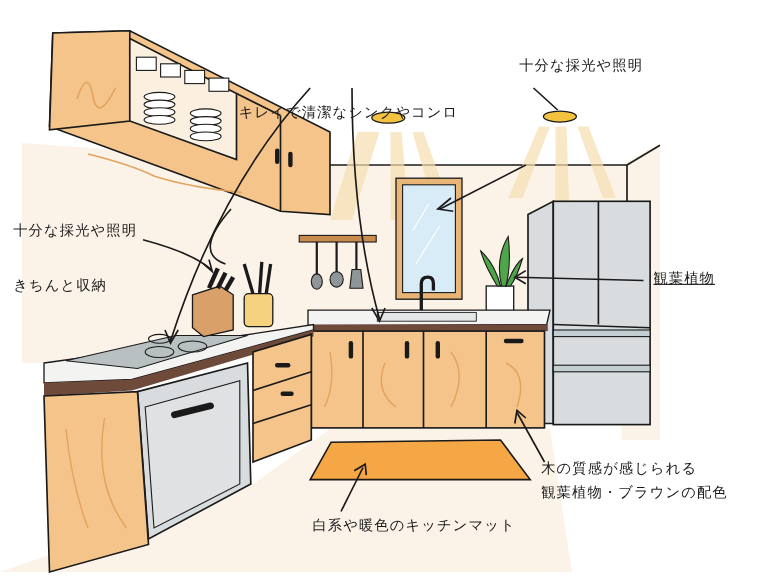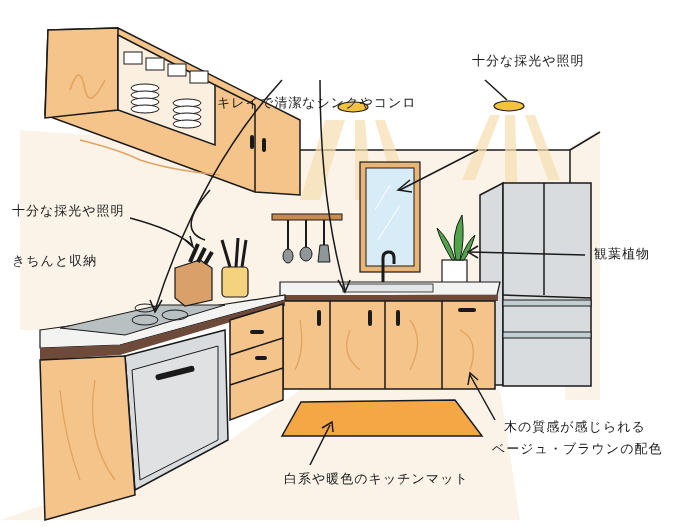--- a/index.html
+++ b/index.html
@@ -164,16 +164,16 @@
       <path d="M468,385 L470,373 L478,380"></path>
     <path d="M310,465 L330,425"></path>
       <path d="M322,428 L332,422 L333,432"></path>
   </g>
 </svg>
 
 <div class="label" style="left:217px;top:51px;margin-top:43px;">キレイで清潔なシンクやコンロ</div>
 <div class="label" style="left:472px;top:52px;">十分な採光や照明</div>
 <div class="label" style="left:12px;top:202px;">十分な採光や照明</div>
 <div class="label" style="left:12px;top:224px;margin-top:28px;">きちんと収納</div>
-<div class="label" style="left:594px;top:245px;">観葉植物</div>
-<div class="label" style="left:492px;top:418px;margin-left:12px;">木の質感が感じられる</div>
-<div class="label" style="left:492px;top:440px;">ベージュ・ブラウンの配色</div>
+<div class="label" style="left:594px;top:245px;text-decoration:underline;">観葉植物</div>
+<div class="label" style="left:492px;top:418px;">木の質感が感じられる</div>
+<div class="label" style="left:492px;top:440px;">観葉植物・ブラウンの配色</div>
 <div class="label" style="left:284px;top:470px;">白系や暖色のキッチンマット</div>
 
 </body></html>

